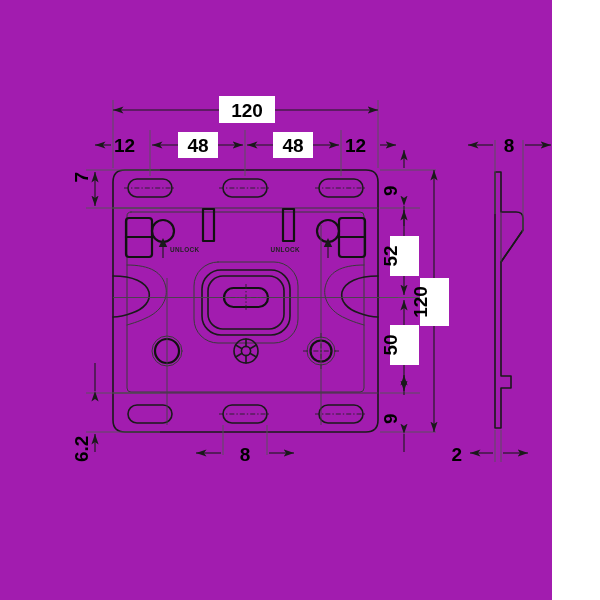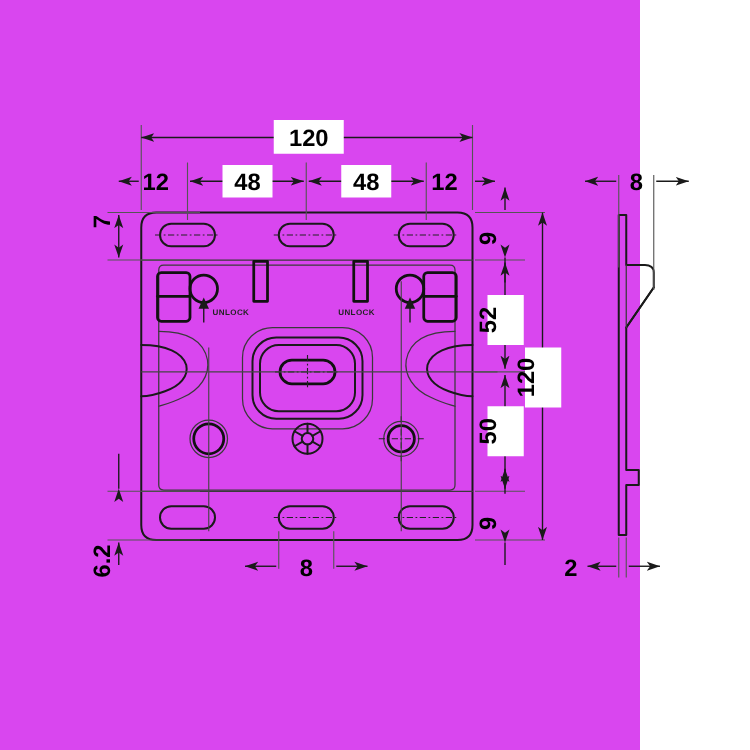--- a/index.html
+++ b/index.html
@@ -8,23 +8,23 @@
     background: #ffffff;
   }
   body {
     width: 600px;
     height: 600px;
     font-family: "Liberation Sans", sans-serif;
     overflow: hidden;
   }
   #drawing-root {
     position: relative;
-    width: 512px;
+    width: 552px;
     height: 600px;
-    background: #d946ef;
+    background: #a21caf;
   }
   svg#tech-drawing {
     display: block;
     width: 600px;
     height: 600px;
   }
   .part-line {
     fill: none;
     stroke: #1a1a1a;
     stroke-width: 1.6;

